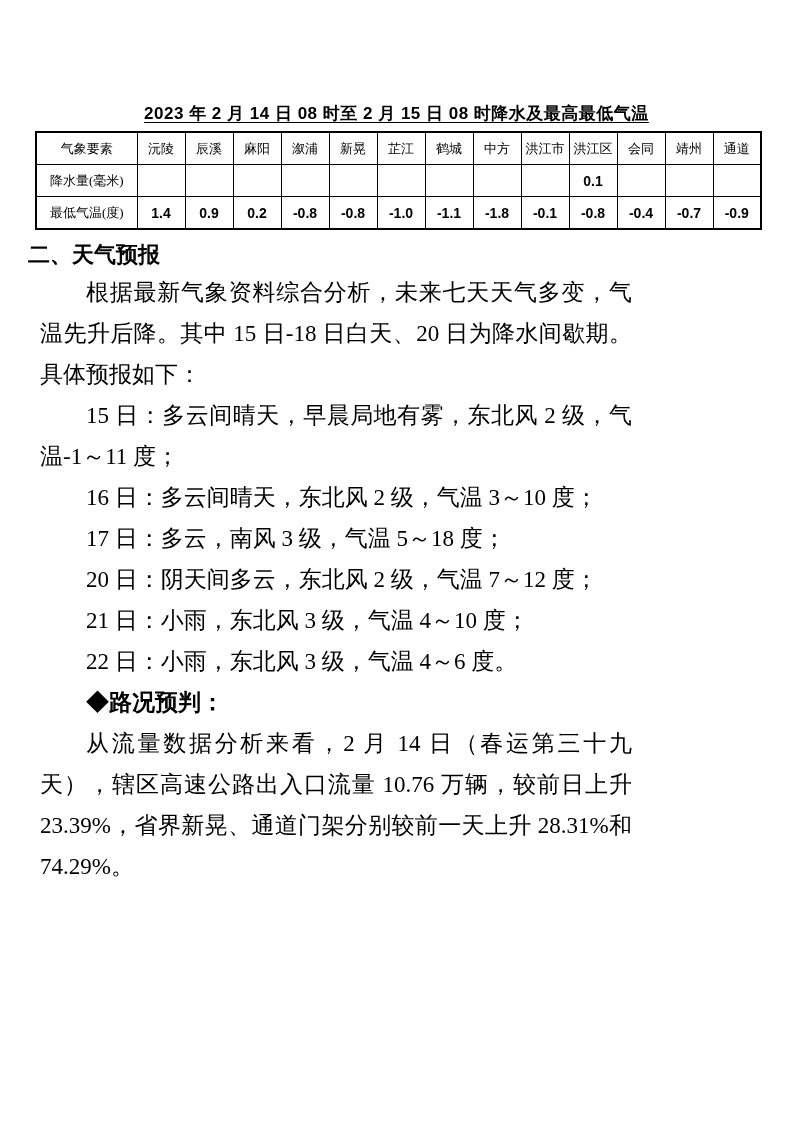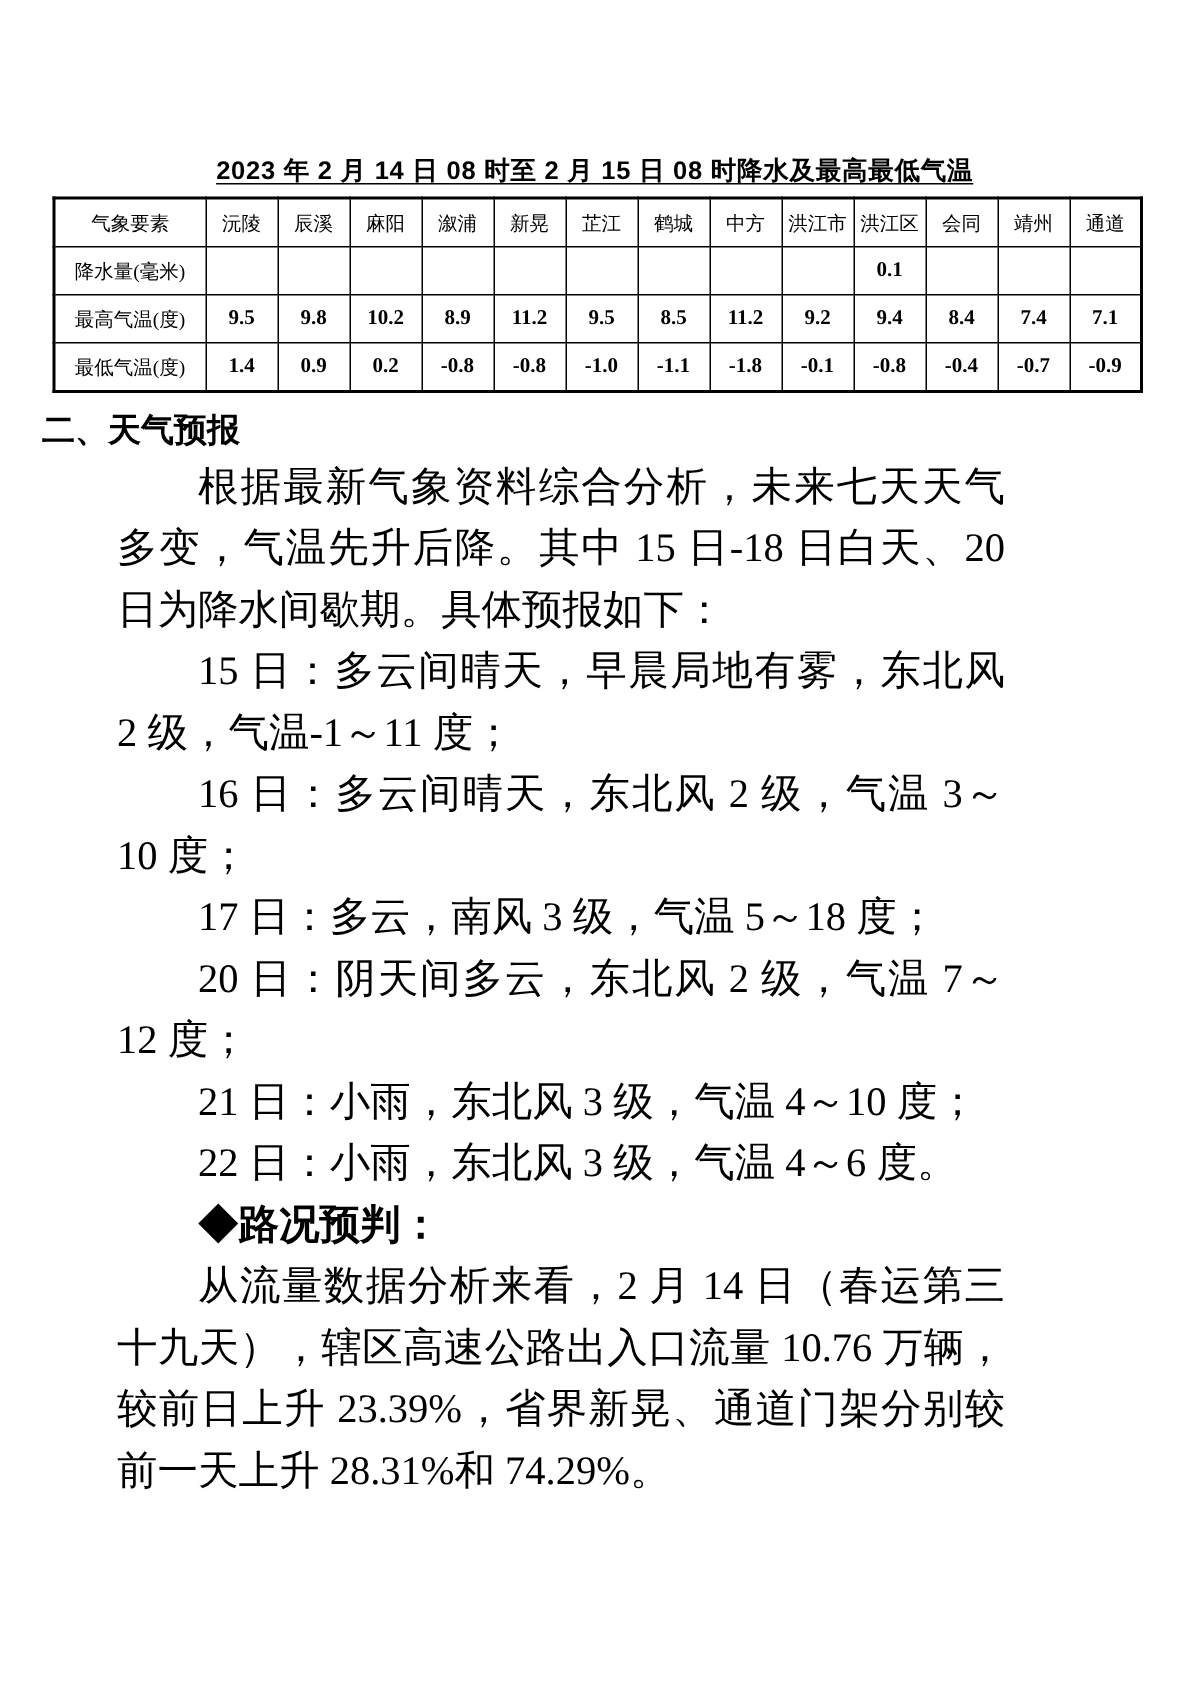--- a/index.html
+++ b/index.html
@@ -36,29 +36,29 @@
     border: 1px solid #000000;
     text-align: center;
     vertical-align: middle;
     height: 31px;
     padding: 0 1px;
     font-size: 13px;
     overflow: hidden;
     white-space: nowrap;
   }
   table.weather-table td.num {
-    font-family: Liberation Serif, serif;
+    font-family: Liberation Sans, sans-serif;
     font-size: 14px;
     font-weight: 600;
   }
   table.weather-table td.lbl { font-size: 13px; }
   .content {
-    margin-left: 78px;
+    margin-left: 40px;
     width: 592px;
-    font-size: 27px;
+    font-size: 23px;
     line-height: 41px;
     text-align: justify;
   }
   .section-heading {
     margin: 8px 0 0 28px;
     font-family: Liberation Serif, serif;
     font-size: 22px;
     font-weight: bold;
     line-height: 34px;
     text-align: left;
@@ -125,36 +125,20 @@
         <td class="num"></td>
         <td class="num"></td>
         <td class="num"></td>
         <td class="num"></td>
         <td class="num">0.1</td>
         <td class="num"></td>
         <td class="num"></td>
         <td class="num"></td>
       </tr>
       <tr>
-        <td class="lbl">最高气温(度)</td>
-        <td class="num">9.5</td>
-        <td class="num">9.8</td>
-        <td class="num">10.2</td>
-        <td class="num">8.9</td>
-        <td class="num">11.2</td>
-        <td class="num">9.5</td>
-        <td class="num">8.5</td>
-        <td class="num">11.2</td>
-        <td class="num">9.2</td>
-        <td class="num">9.4</td>
-        <td class="num">8.4</td>
-        <td class="num">7.4</td>
-        <td class="num">7.1</td>
-      </tr>
-      <tr>
         <td class="lbl">最低气温(度)</td>
         <td class="num">1.4</td>
         <td class="num">0.9</td>
         <td class="num">0.2</td>
         <td class="num">-0.8</td>
         <td class="num">-0.8</td>
         <td class="num">-1.0</td>
         <td class="num">-1.1</td>
         <td class="num">-1.8</td>
         <td class="num">-0.1</td>

